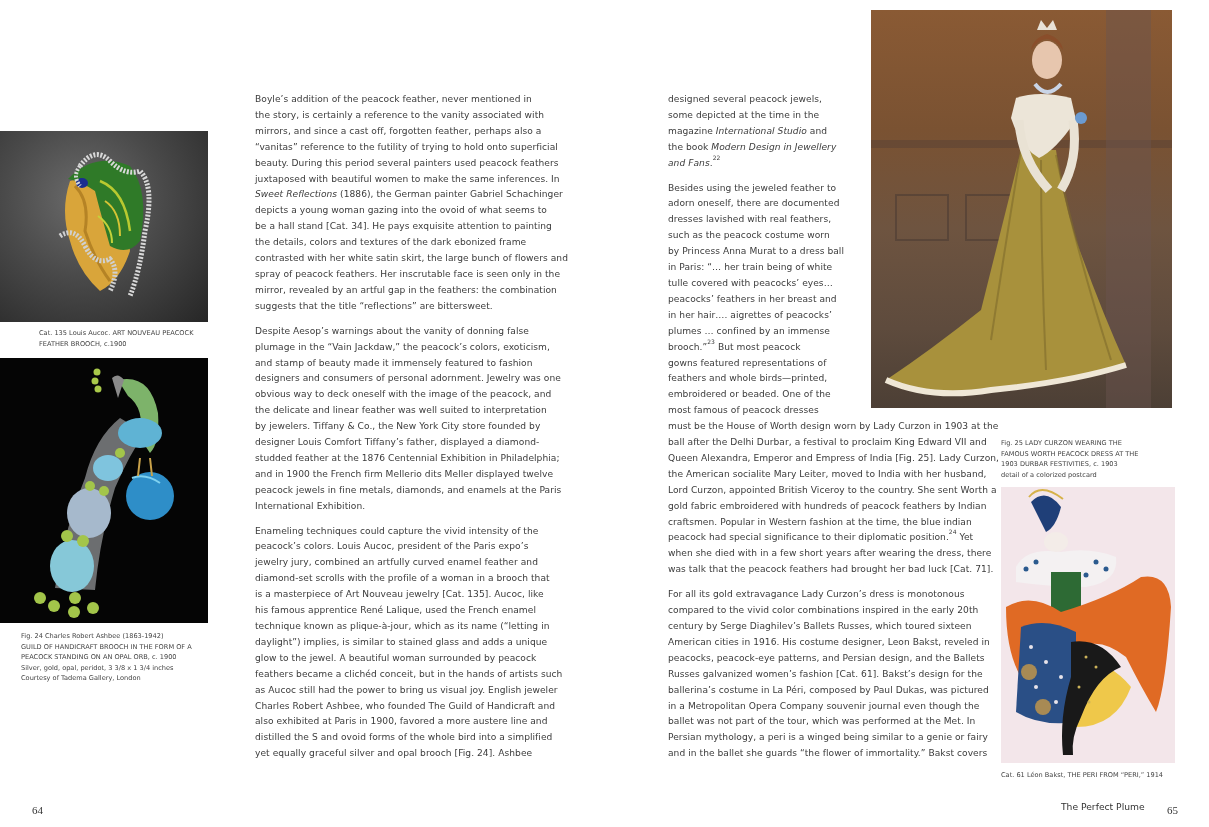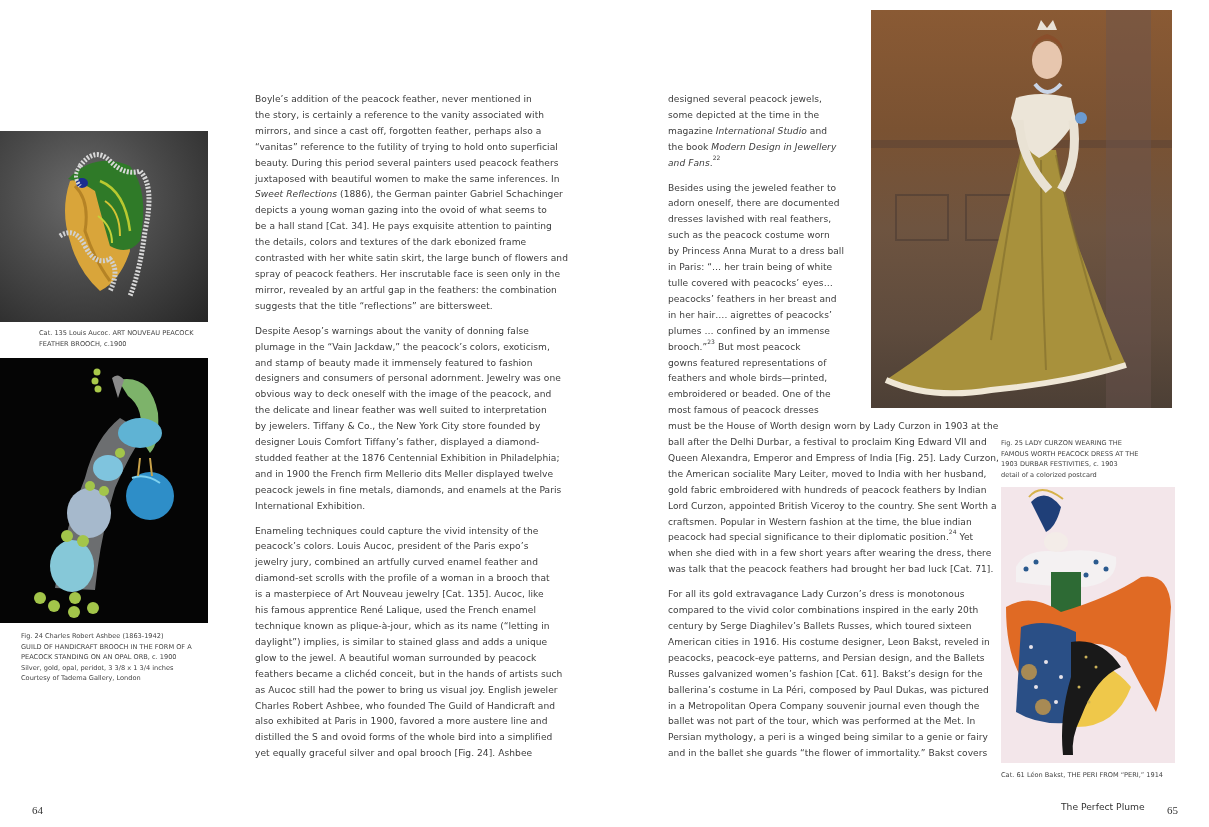--- a/index.html
+++ b/index.html
@@ -245,22 +245,22 @@
     <span class="ln">plumes … confined by an immense</span>
     <span class="ln"><span>brooch.”</span><sup>23</sup><span> But most peacock</span></span>
     <span class="ln">gowns featured representations of</span>
     <span class="ln">feathers and whole birds—printed,</span>
     <span class="ln">embroidered or beaded. One of the</span>
     <span class="ln">most famous of peacock dresses</span>
     <span class="ln">must be the House of Worth design worn by Lady Curzon in 1903 at the</span>
     <span class="ln">ball after the Delhi Durbar, a festival to proclaim King Edward VII and</span>
     <span class="ln">Queen Alexandra, Emperor and Empress of India [Fig. 25]. Lady Curzon,</span>
     <span class="ln">the American socialite Mary Leiter, moved to India with her husband,</span>
+    <span class="ln">Lord Curzon, appointed British Viceroy to the country.  She sent Worth a</span>
     <span class="ln">gold fabric embroidered with hundreds of peacock feathers by Indian</span>
-    <span class="ln">Lord Curzon, appointed British Viceroy to the country.  She sent Worth a</span>
     <span class="ln">craftsmen. Popular in Western fashion at the time, the blue indian</span>
     <span class="ln"><span>peacock had special significance to their diplomatic position.</span><sup>24</sup><span> Yet</span></span>
     <span class="ln">when she died with in a few short years after wearing the dress, there</span>
     <span class="ln">was talk that the peacock feathers had brought her bad luck [Cat. 71].</span>
   </p>
   <p>
     <span class="ln">For all its gold extravagance Lady Curzon’s dress is monotonous</span>
     <span class="ln">compared to the vivid color combinations inspired in the early 20th</span>
     <span class="ln">century by Serge Diaghilev’s Ballets Russes, which toured sixteen</span>
     <span class="ln">American cities in 1916. His costume designer, Leon Bakst, reveled in</span>

